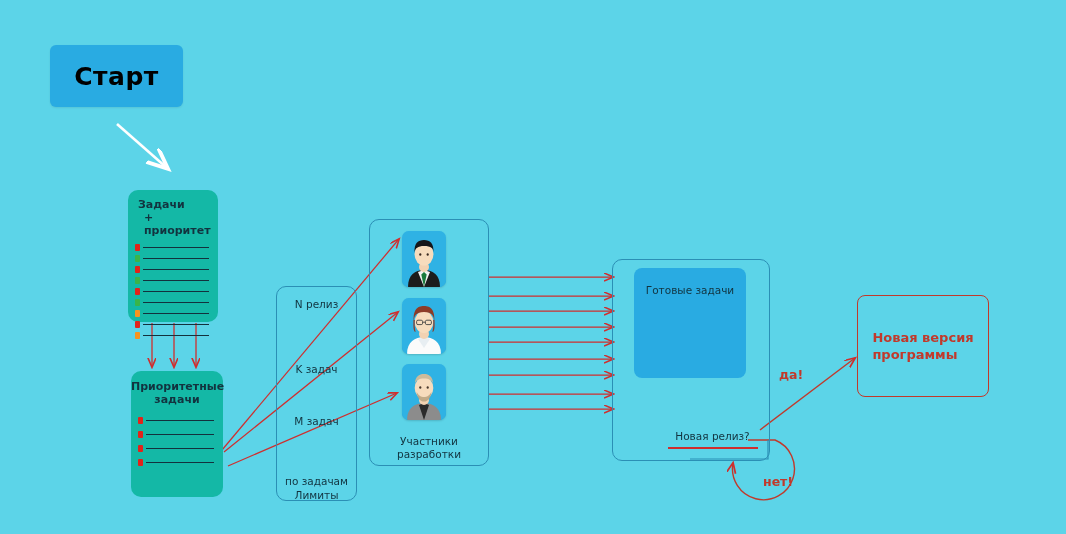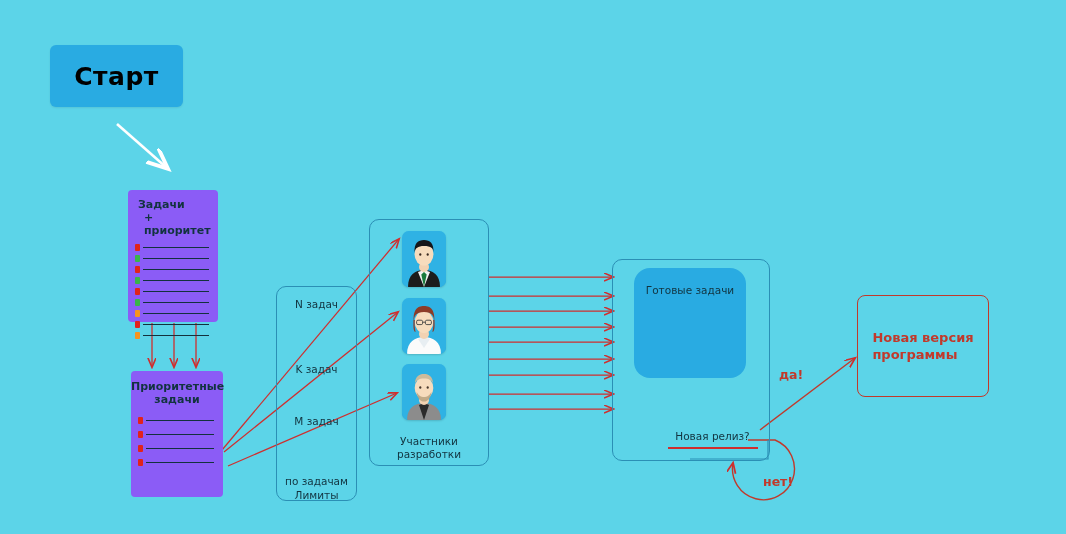--- a/index.html
+++ b/index.html
@@ -19,21 +19,21 @@
     left:50px;top:45px;width:133px;height:62px;
     background:#29abe2;border-radius:6px;
     display:flex;align-items:center;justify-content:center;
     color:#000000;font-size:25px;font-weight:bold;
     letter-spacing:.5px;
     box-shadow:0 1px 2px rgba(0,0,0,.08);
   }
 
   
   .card{
-    background:#8b5cf6;border-radius:4px;
+    background:#14b8a6;border-radius:10px;
     color:#1a2a33;
   }
   .card-title{
     font-size:11px;font-weight:bold;color:#12333f;
     line-height:13px;text-align:center;
   }
 
   
   #tasks-card{left:128px;top:190px;width:90px;height:132px;padding:0;}
   #tasks-card .card-title{padding-top:8px;text-align:left;padding-left:10px;}
@@ -63,21 +63,21 @@
   #ready-box{left:612px;top:259px;width:156px;height:200px;}
 
   .stack-label{
     position:absolute;left:0;right:0;text-align:center;
     font-size:10.5px;color:#12333f;line-height:13px;
   }
 
   
   #ready-inner{
     left:634px;top:268px;width:112px;height:110px;
-    background:#29abe2;border-radius:16px;
+    background:#29abe2;border-radius:8px;
   }
   #ready-inner .t{
     position:absolute;left:0;right:0;top:16px;text-align:center;
     font-size:10.5px;color:#12333f;
   }
 
   
   .avatar{
     position:absolute;width:44px;height:56px;border-radius:7px;
     background:linear-gradient(#3fc0ea,#1f9fd8);
@@ -231,21 +231,21 @@
           <span class="line-rule"></span>
         </div>
         <div class="line-row">
           <span class="bullet" style="background: rgb(226, 35, 26);"></span>
           <span class="line-rule"></span>
         </div>
       </div>
   </div>
 
   <div class="abs outline-box" id="limits-box">
-    <div class="lbl" style="top:11px;">N задач</div>
+    <div class="lbl" style="top:11px;">N релиз</div>
     <div class="lbl" style="top:76px;">K задач</div>
     <div class="lbl" style="top:128px;">M задач</div>
     <div class="lbl" style="top:175px;margin-top:27px;">Лимиты</div>
     <div class="lbl" style="top:188px;">по задачам</div>
   </div>
 
   <div class="abs outline-box" id="participants-box">
     <div class="stack-label" style="top:215px;">Участники</div>
     <div class="stack-label" style="top:228px;">разработки</div>
   </div>

